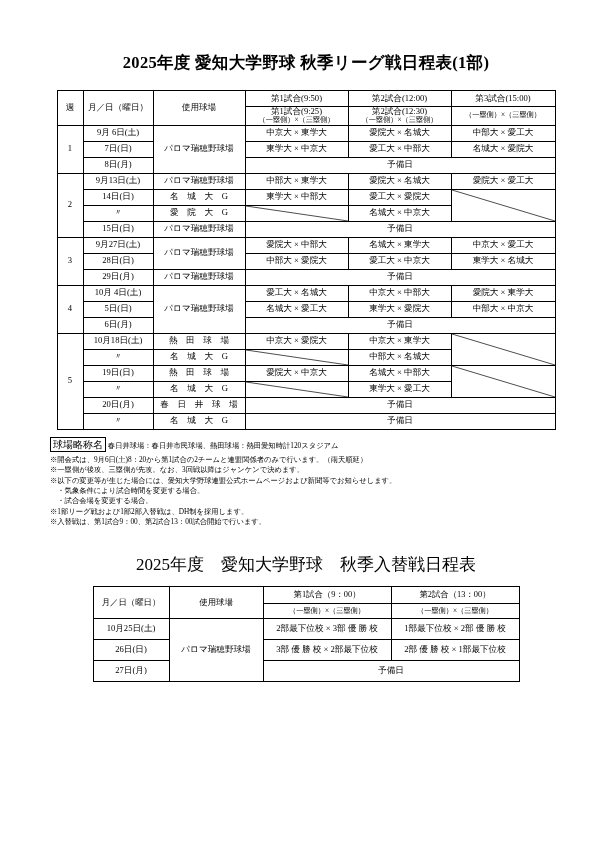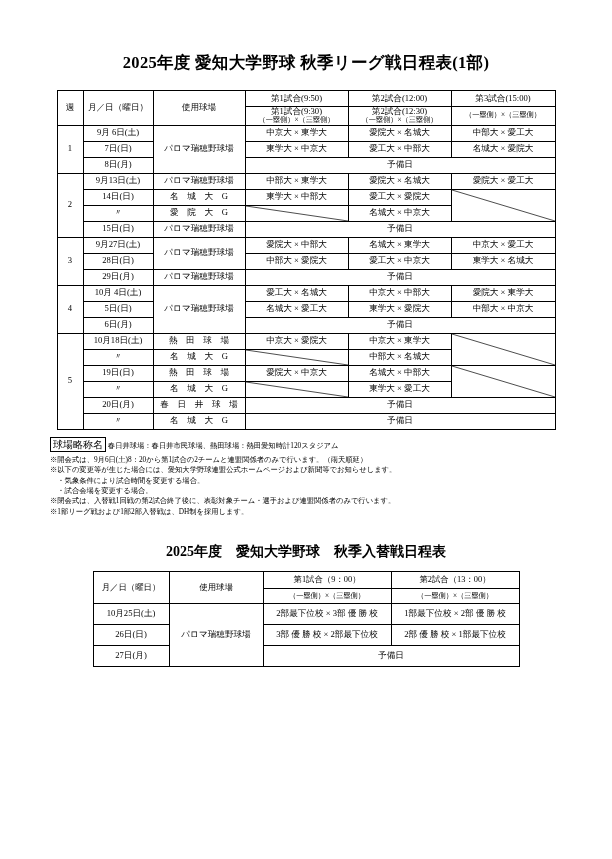--- a/index.html
+++ b/index.html
@@ -86,22 +86,22 @@
     border: 1px solid #000;
     padding: 0px 2px;
     font-size: 10px;
     line-height: 1.3;
   }
   .abbrev-line {
     margin-bottom: 3px;
   }
   .sub-title {
     text-align: center;
-    font-size: 14px;
-    font-weight: bold;
+    font-size: 17px;
+    font-weight: normal;
     margin: 26px 0 10px 0;
   }
   table.sched2 {
     border-collapse: collapse;
     margin: 0 auto;
     table-layout: fixed;
   }
   table.sched2 td {
     border: 1px solid #000;
     font-size: 8.6px;
@@ -137,21 +137,21 @@
       <tr class="hdr-top">
         <td rowspan="2">週</td>
         <td rowspan="2">月／日（曜日）</td>
         <td rowspan="2">使用球場</td>
         <td>第1試合(9:50)</td>
         <td>第2試合(12:00)</td>
         <td>第3試合(15:00)</td>
       </tr>
       <tr class="hdr-bot">
         <td>
-          <span>第1試合(9:30)</span>
+          <span>第1試合(9:25)</span>
           <span class="small">（一塁側）×（三塁側）</span>
         </td>
         <td>
           <span>第2試合(12:30)</span>
           <span class="small">（一塁側）×（三塁側）</span>
         </td>
         <td>
           <span class="small">（一塁側）×（三塁側）</span>
         </td>
       </tr>
@@ -304,25 +304,26 @@
       </tr>
     </tbody>
   </table>
 
   <div class="notes">
     <div class="abbrev-line">
       <span class="abbrev-box">球場略称名</span>
       <span>春日井球場：春日井市民球場、熱田球場：熱田愛知時計120スタジアム</span>
     </div>
     <div>※開会式は、9月6日(土)8：20から第1試合の2チームと連盟関係者のみで行います。（雨天順延）</div>
+    <div>※一塁側が後攻、三塁側が先攻。なお、3回戦以降はジャンケンで決めます。</div>
     <div>※以下の変更等が生じた場合には、愛知大学野球連盟公式ホームページおよび新聞等でお知らせします。</div>
     <div>　・気象条件により試合時間を変更する場合。</div>
     <div>　・試合会場を変更する場合。</div>
-    <div>※閉会式は、入替戦1回戦の第2試合終了後に、表彰対象チーム・選手および連盟関係者のみで行います。</div>
     <div>※1部リーグ戦および1部2部入替戦は、DH制を採用します。</div>
+    <div>※入替戦は、第1試合9：00、第2試合13：00試合開始で行います。</div>
   </div>
 
   <div class="sub-title">2025年度　愛知大学野球　秋季入替戦日程表</div>
 
   <table class="sched2" style="width:426px;">
     <colgroup>
       <col style="width:76px;">
       <col style="width:94px;">
       <col style="width:128px;">
       <col style="width:128px;">

